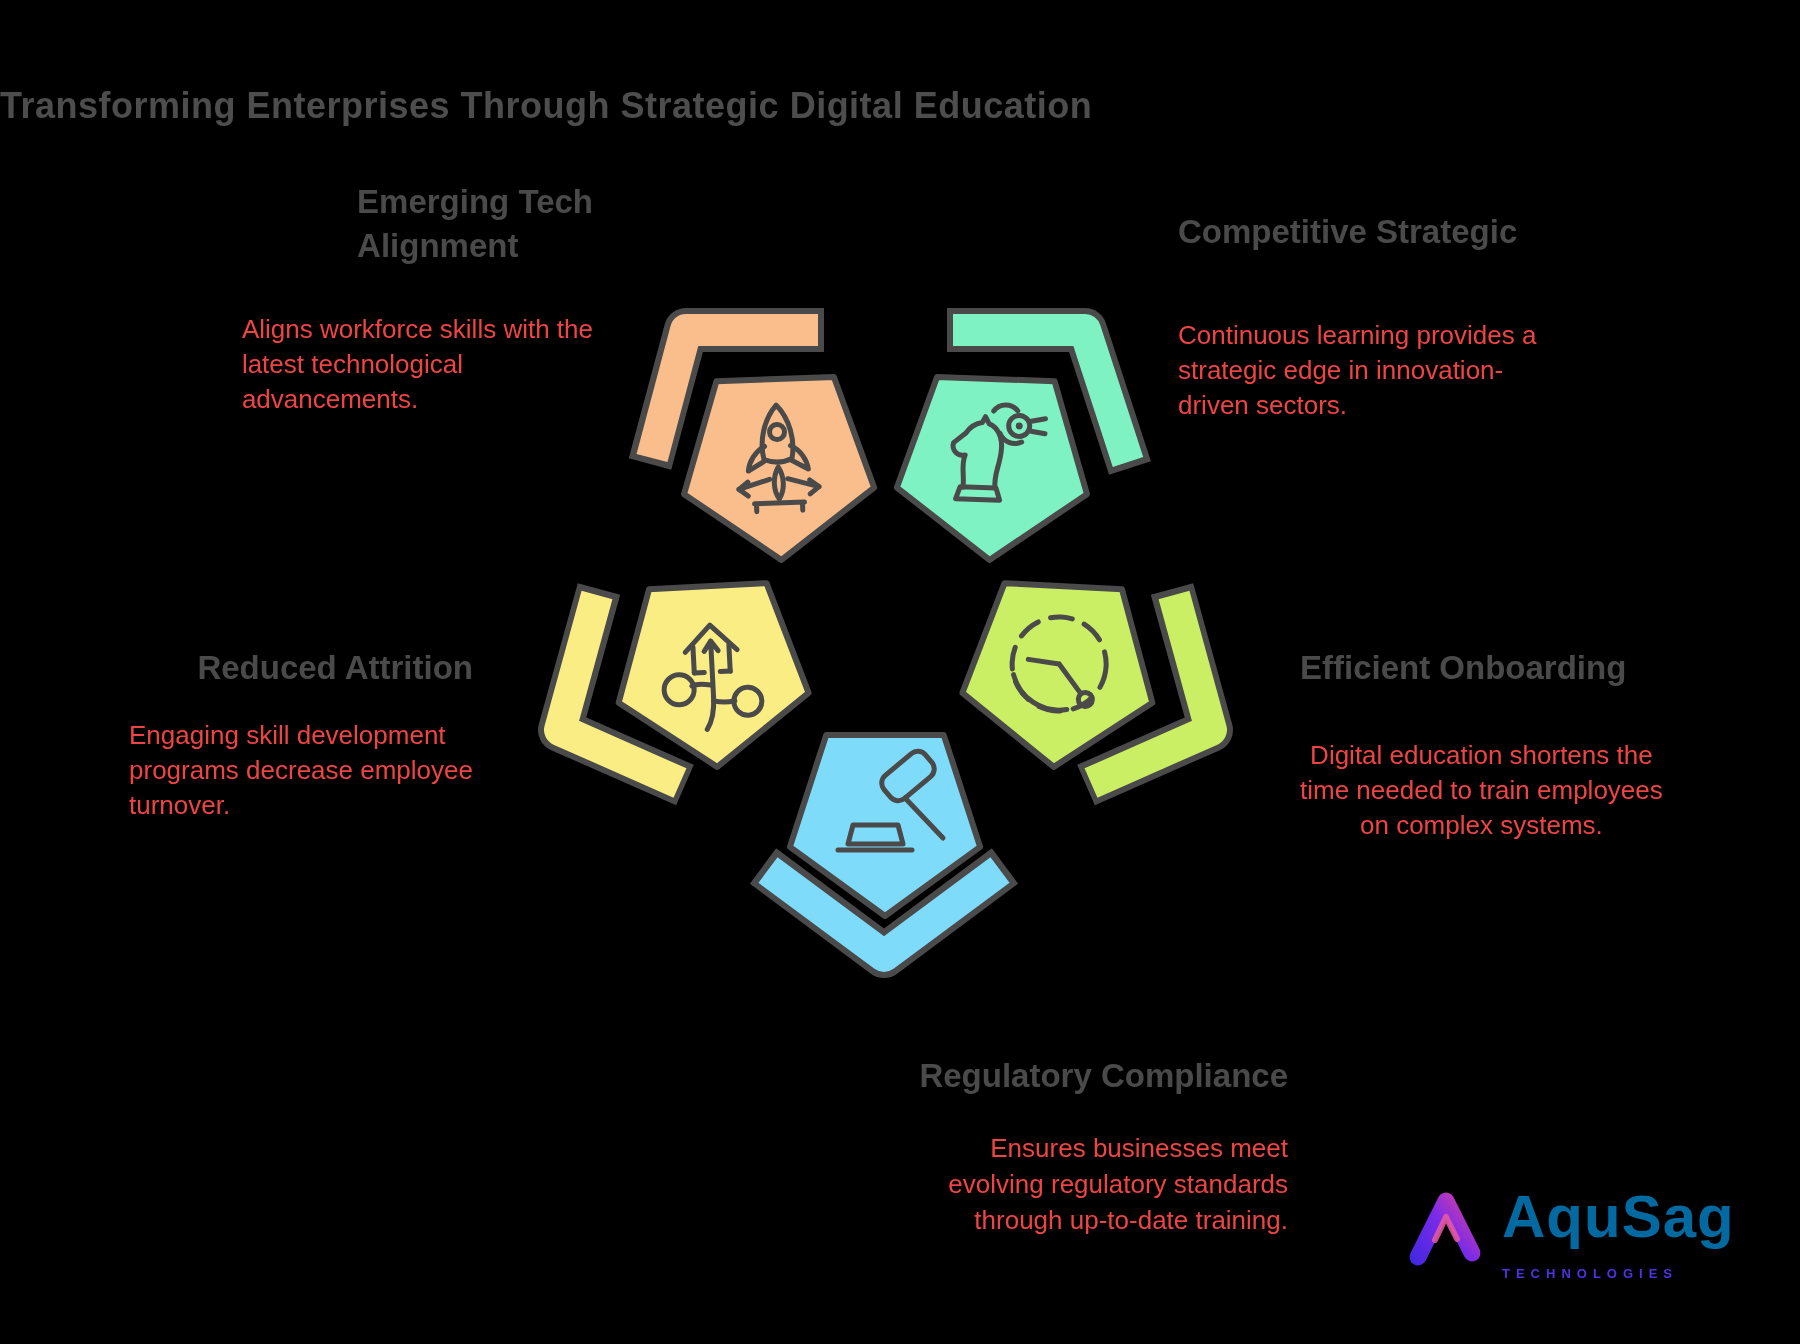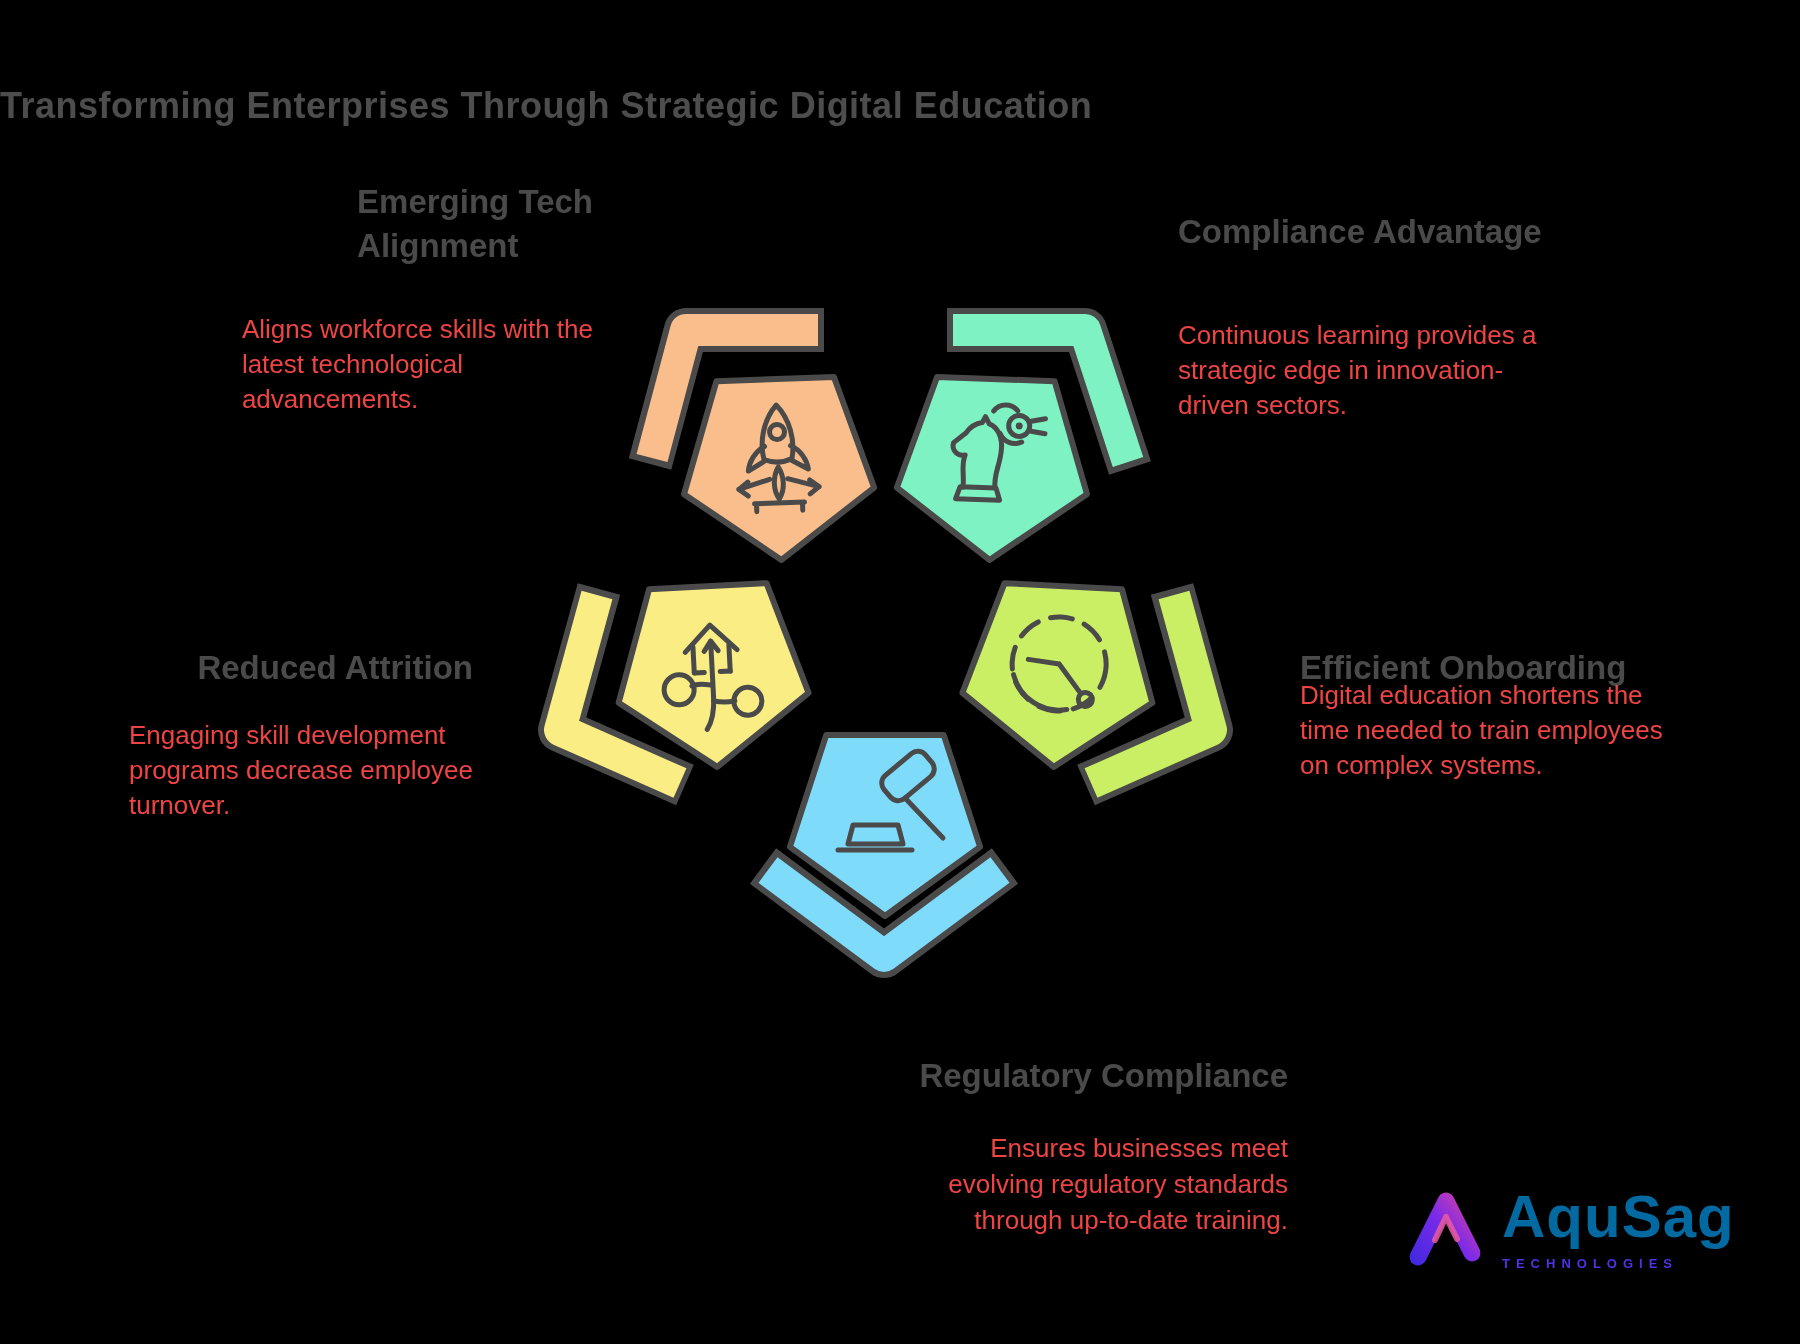--- a/index.html
+++ b/index.html
@@ -15,43 +15,43 @@
   .r{}
   .l{text-align:left;}
   .c{text-align:right;}
   #eta-h{top:180px;right:1207px;}
   #eta-b{top:312px;right:1207px;}
   #ca-h{top:210px;left:1178px;}
   #ca-b{top:318px;left:1178px;}
   #ra-h{top:646px;right:1327px;}
   #ra-b{top:718px;right:1327px;}
   #eo-h{top:646px;left:1300px;}
-  #eo-b{top:678px;left:1300px;}
+  #eo-b{top:738px;left:1300px;text-align:center;}
   #rc-h{top:1054px;left:488px;width:800px;}
   #rc-b{top:1130px;left:488px;width:800px;line-height:36px;}
   #diagram{top:0;left:0;}
   .logo{top:1186px;left:1398px;display:flex;align-items:flex-start;}
   .logo-text{margin-left:12px;}
   .logo-brand{font-size:60px;line-height:62px;font-weight:800;
               color:#0369a1;letter-spacing:1px;}
   .logo-sub{font-size:13px;font-weight:700;color:#4C33E4;
-            letter-spacing:6px;margin-top:8px;}
+            letter-spacing:6px;margin-top:18px;}
 </style>
 </head>
 <body>
 
 <div class="abs title">Transforming Enterprises Through Strategic Digital Education</div>
 
 <div class="abs sec-heading r" id="eta-h">Emerging Tech
 Alignment</div>
 <div class="abs sec-body r" id="eta-b">Aligns workforce skills with the
 latest technological
 advancements.</div>
 
-<div class="abs sec-heading l" id="ca-h">Compliance Advantage</div>
+<div class="abs sec-heading l" id="ca-h">Competitive Strategic</div>
 <div class="abs sec-body l" id="ca-b">Continuous learning provides a
 strategic edge in innovation-
 driven sectors.</div>
 
 <div class="abs sec-heading r" id="ra-h">Reduced Attrition</div>
 <div class="abs sec-body r" id="ra-b">Engaging skill development
 programs decrease employee
 turnover.</div>
 
 <div class="abs sec-heading l" id="eo-h">Efficient Onboarding</div>

